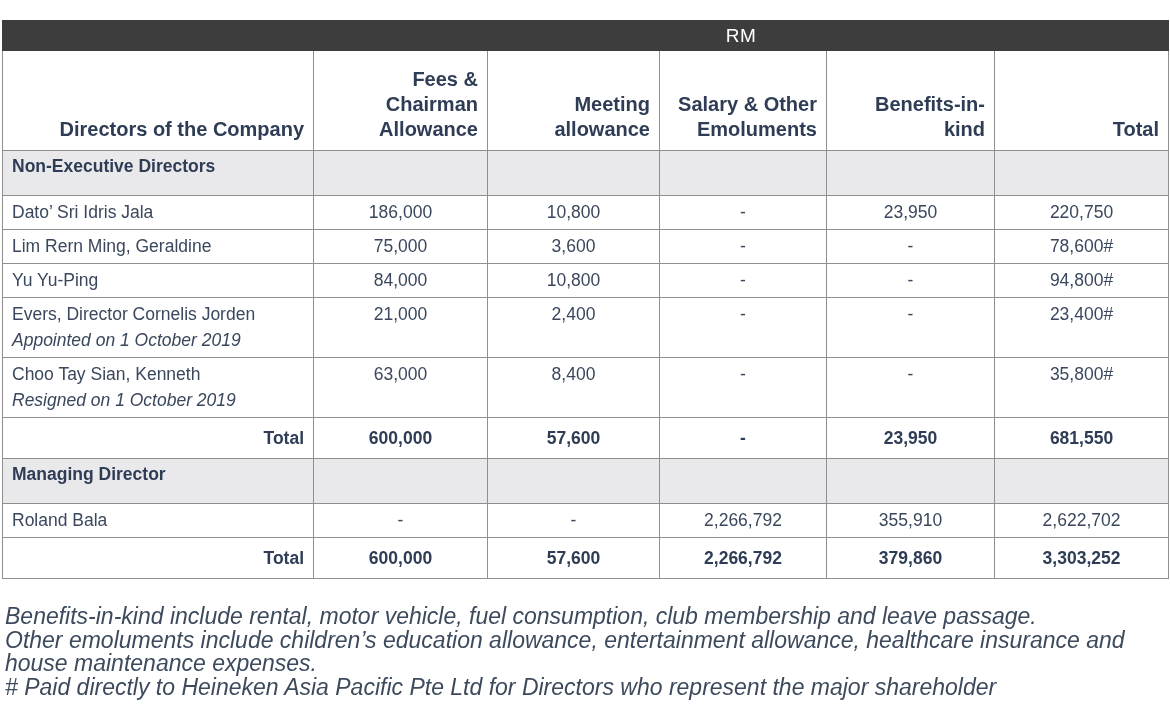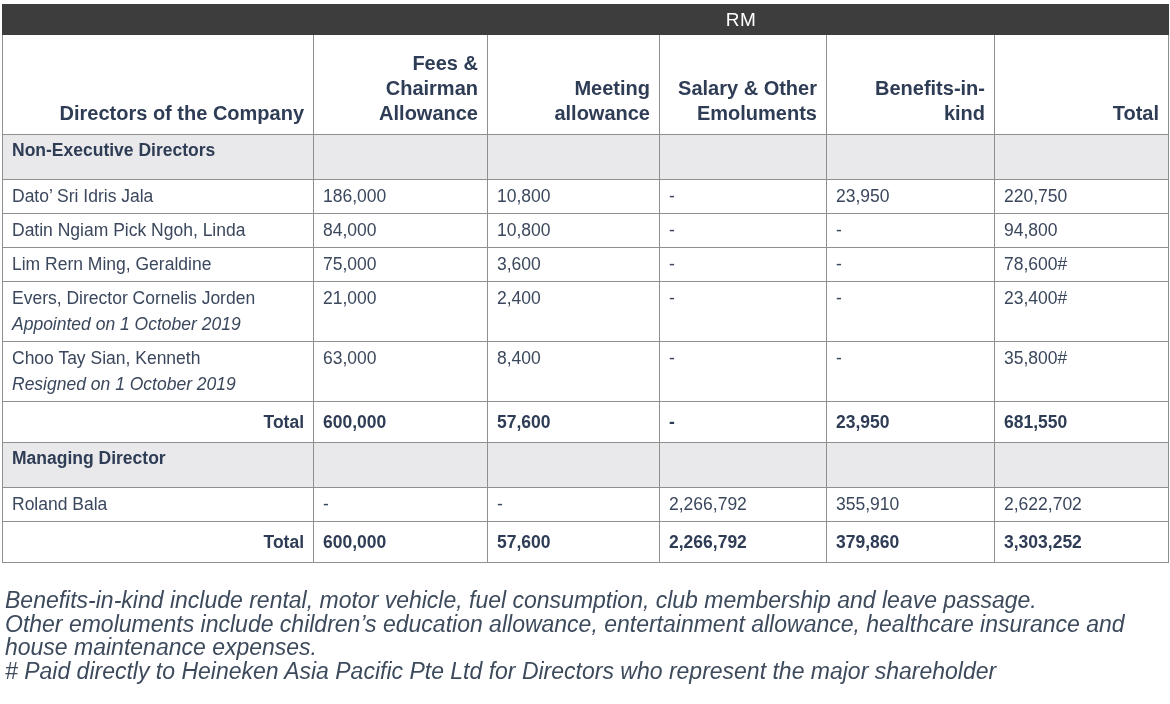--- a/index.html
+++ b/index.html
@@ -13,21 +13,21 @@
   }
   *{box-sizing:border-box;}
   html,body{margin:0;padding:0;}
   body{
     width:1170px;height:704px;background:#ffffff;overflow:hidden;
     font-family:"Liberation Sans","DejaVu Sans",sans-serif;
     color:var(--body-text);
   }
   table.remu{
     border-collapse:collapse;table-layout:fixed;
-    width:1166px;margin:4px 2px 0 2px;
+    width:1166px;margin:20px 2px 0 2px;
   }
   col.c0{width:311px;} col.c1{width:174px;} col.c2{width:172px;}
   col.c3{width:167px;} col.c4{width:168px;} col.c5{width:174px;}
   td,th{border:1px solid var(--border);overflow:hidden;}
   
   tr.rm-row th{
     background:var(--header-bar-bg);
     border:1px solid var(--header-bar-bg);
     color:var(--header-bar-text);
     height:30px;font-weight:400;font-size:19px;text-align:center;
@@ -41,21 +41,21 @@
     padding:6px 9px 8px 9px;
   }
   tr.col-head th.name{text-align:right;}
   tr.col-head th.num{text-align:right;white-space:pre-line;}
   
   tbody td{
     font-size:17.5px;line-height:26px;
     padding:3px 9px 4px 9px;vertical-align:top;
     color:var(--body-text);background:#ffffff;
   }
-  tbody td.num{text-align:left;}
+  tbody td.num{text-align:center;}
   tr.section td{
     background:var(--section-bg);
     color:var(--heading-text);font-weight:bold;
     height:31px;padding-top:2px;padding-bottom:16px;
   }
   tr.total td{
     font-weight:bold;color:var(--heading-text);
     height:40px;padding-top:7px;padding-bottom:7px;
   }
   tr.total td.label{text-align:right;}
@@ -115,44 +115,44 @@
         <div class="note"></div>
       </td>
       <td class="num">186,000</td>
       <td class="num">10,800</td>
       <td class="num">-</td>
       <td class="num">23,950</td>
       <td class="num">220,750</td>
     </tr>
 
 
-    <tr>
-      <td>
-        <div>Datin Ngiam Pick Ngoh, Linda</div>
+
+    <tr>
+      <td>
+        <div>Lim Rern Ming, Geraldine</div>
+        <div class="note"></div>
+      </td>
+      <td class="num">75,000</td>
+      <td class="num">3,600</td>
+      <td class="num">-</td>
+      <td class="num">-</td>
+      <td class="num">78,600#</td>
+    </tr>
+
+    <tr>
+      <td>
+        <div>Yu Yu-Ping</div>
         <div class="note"></div>
       </td>
       <td class="num">84,000</td>
       <td class="num">10,800</td>
       <td class="num">-</td>
       <td class="num">-</td>
-      <td class="num">94,800</td>
-    </tr>
-
-    <tr>
-      <td>
-        <div>Lim Rern Ming, Geraldine</div>
-        <div class="note"></div>
-      </td>
-      <td class="num">75,000</td>
-      <td class="num">3,600</td>
-      <td class="num">-</td>
-      <td class="num">-</td>
-      <td class="num">78,600#</td>
-    </tr>
-
+      <td class="num">94,800#</td>
+    </tr>
 
     <tr>
       <td>
         <div>Evers, Director Cornelis Jorden</div>
         <div class="note">Appointed on 1 October 2019</div>
       </td>
       <td class="num">21,000</td>
       <td class="num">2,400</td>
       <td class="num">-</td>
       <td class="num">-</td>

